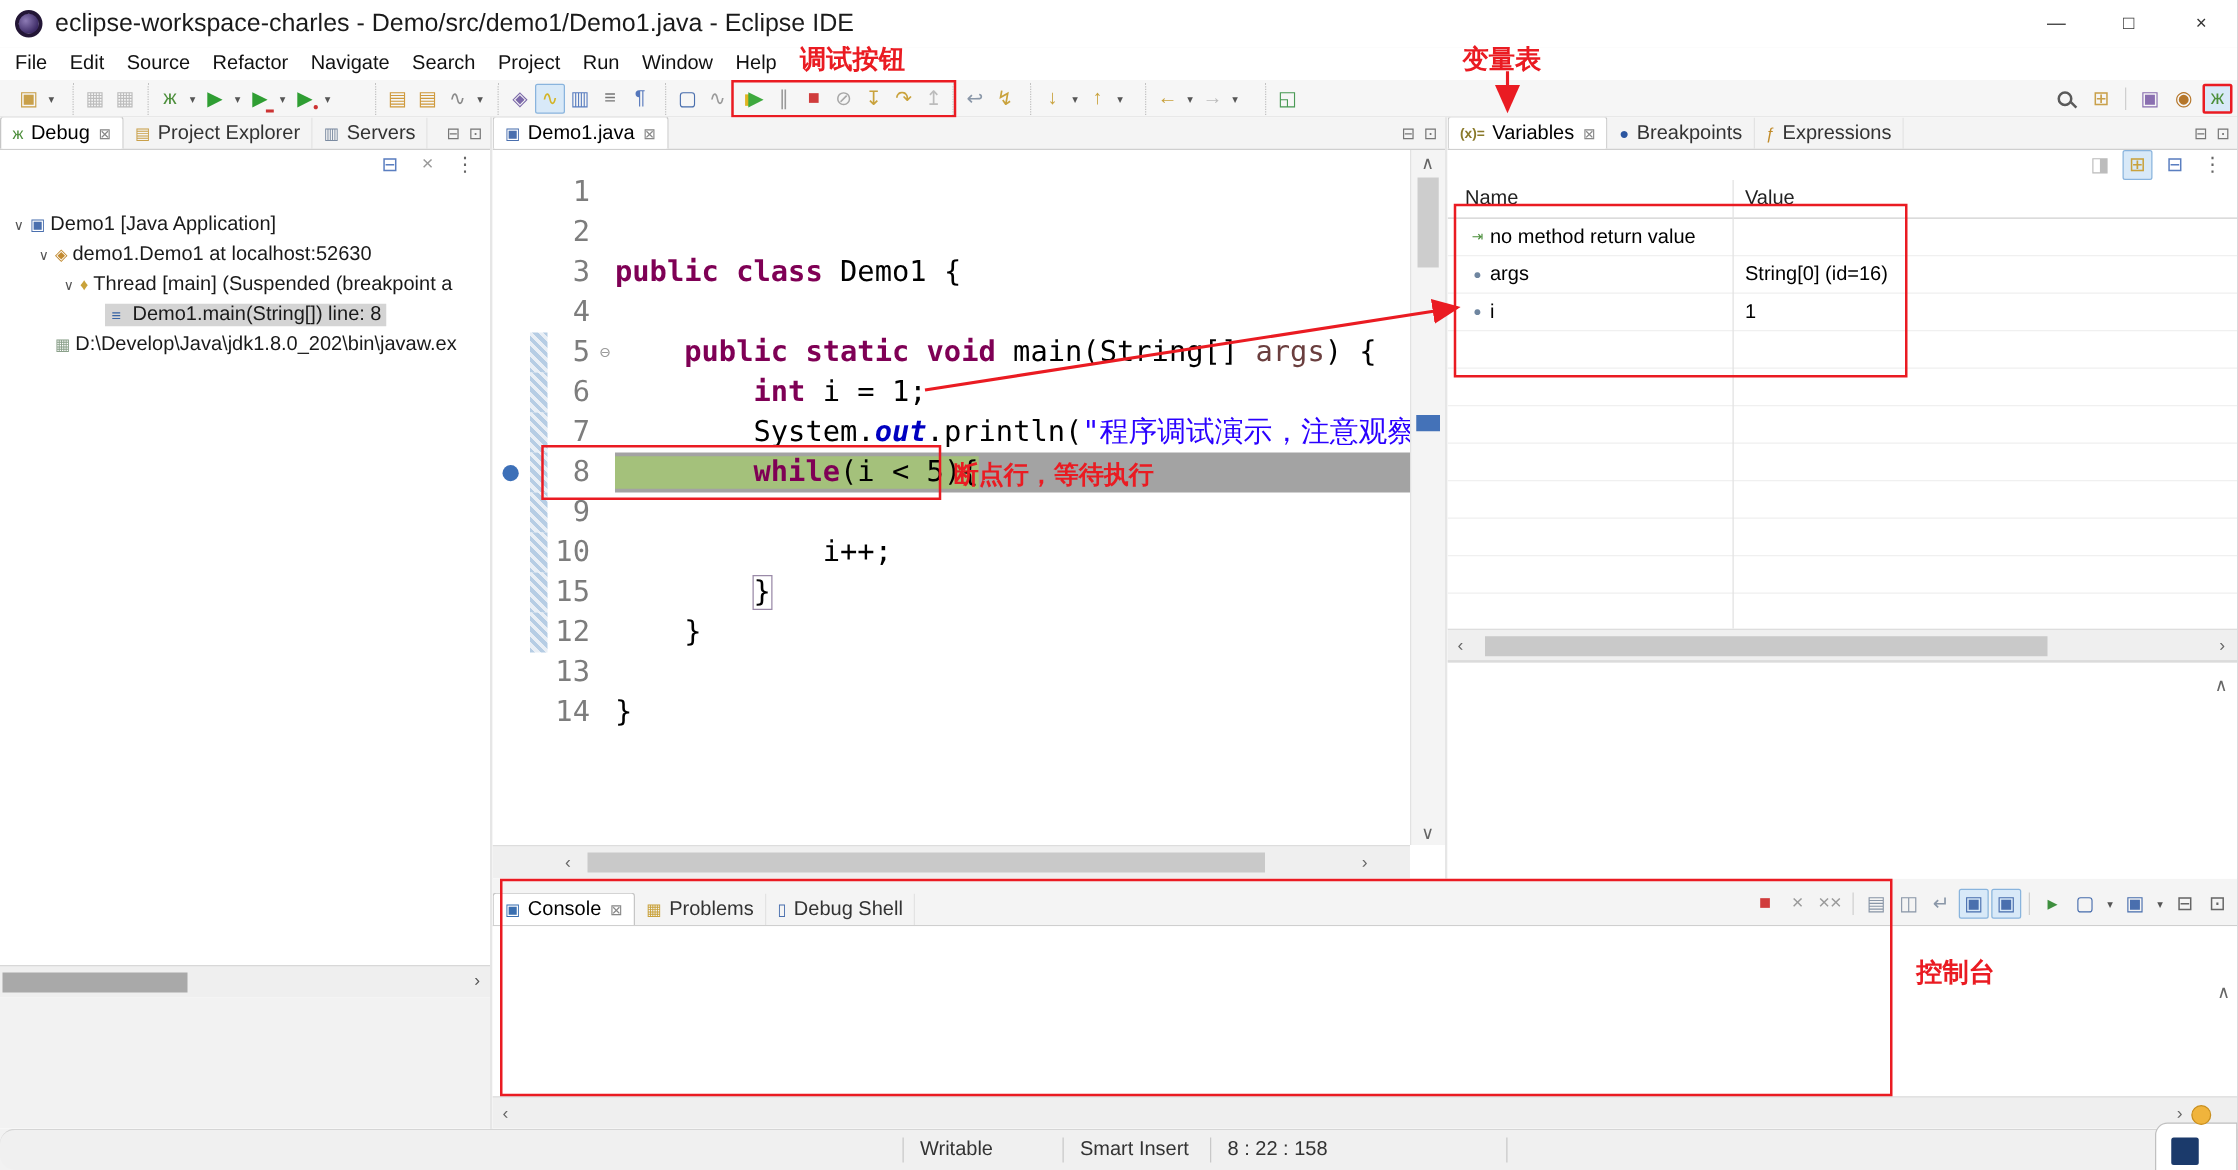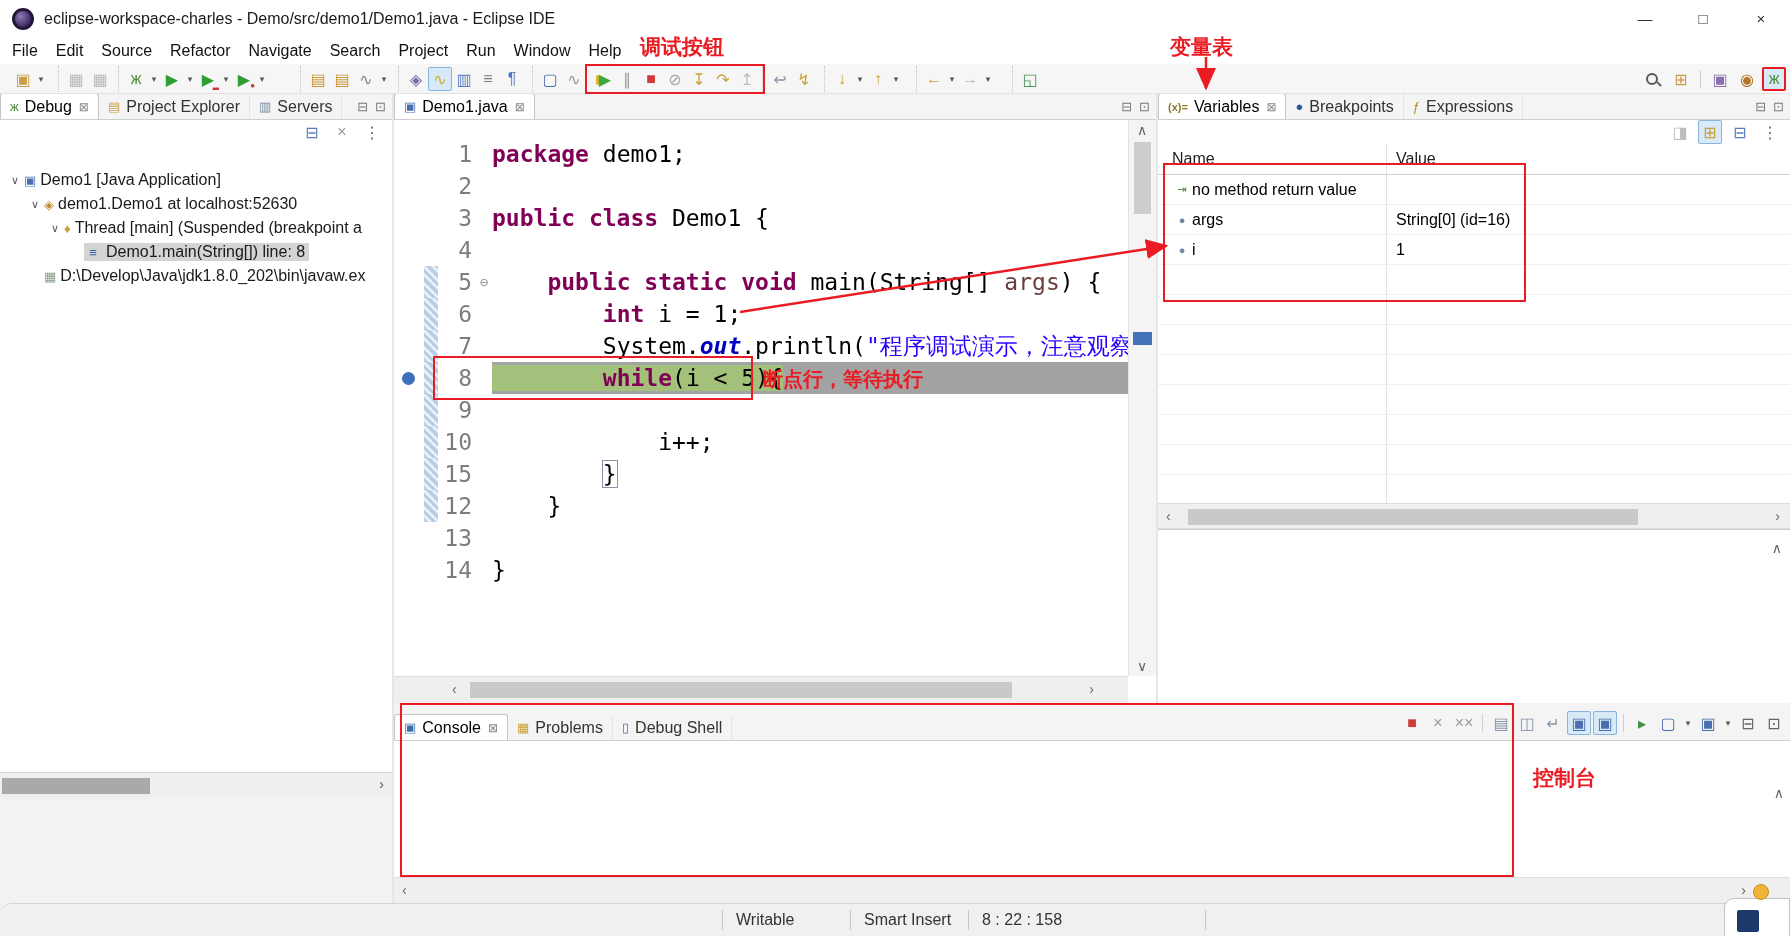--- a/index.html
+++ b/index.html
@@ -2,21 +2,21 @@
 <html><head>
 <meta charset="utf-8">
 <style>
   html,body{margin:0;padding:0;background:#ddd;}
   #app{position:relative;width:1790px;height:936px;background:#f2f2f2;overflow:hidden;
        font-family:"Liberation Sans",sans-serif;outline:1px solid #9aa0a6;}
   
   .titlebar{position:absolute;left:0;top:0;width:1790px;height:38px;background:#fff;display:flex;align-items:center;}
   .logo{width:22px;height:22px;margin:0 10px 0 12px;border-radius:50%;flex:none;
         background:radial-gradient(circle at 35% 35%,#8d7bb5,#3d2b66 70%);border:3px solid #231636;box-sizing:border-box;}
-  .wtitle{font-size:16px;color:#1a1a1a;}
+  .wtitle{font-size:20px;color:#1a1a1a;}
   .wctrls{position:absolute;right:0;top:0;height:38px;display:flex;}
   .wbtn{width:58px;text-align:center;line-height:38px;font-size:15px;color:#333;}
   
   .menubar{position:absolute;left:0;top:38px;width:1790px;height:26px;background:#fff;display:flex;gap:18px;align-items:center;padding-left:12px;box-sizing:border-box;}
   .menu-item{font-size:16px;color:#111;}
   
   .toolbar{position:absolute;left:0;top:64px;width:1790px;height:30px;background:#f6f6f6;border-bottom:1px solid #e3e3e3;box-sizing:border-box;}
   .tgroup{position:absolute;top:2px;height:26px;display:flex;align-items:center;border-left:1px dotted #c2c2c2;padding-left:5px;}
   .tgroup.first{border-left:none;}
   .tgroup.redbox{border:2px solid #ea1b22;top:0;height:30px;padding:0 4px;box-sizing:border-box;background:transparent;}
@@ -357,21 +357,21 @@
           <span class="tic" style="color: rgb(74, 111, 174);">▣</span>
           <span>Demo1.java</span>
           <span class="closex">⊠</span>
         </div>
         <div class="minmax">
         <span>⊟</span>
         <span>⊡</span>
       </div>
     </div>
     <div id="code">
-        <div class="cline"><span class="bpcol"></span><span class="stripcol"></span><span class="lnum">1</span><span class="foldcol"></span><span class="ctext"><span class="lw"><span class="kw">package</span><span class="pl"> demo1;</span></span></span></div>
+        <div class="cline"><span class="bpcol"></span><span class="stripcol"></span><span class="lnum">1</span><span class="foldcol"></span></div>
         <div class="cline"><span class="bpcol"></span><span class="stripcol"></span><span class="lnum">2</span><span class="foldcol"></span><span class="ctext"><span class="lw"></span></span></div>
         <div class="cline"><span class="bpcol"></span><span class="stripcol"></span><span class="lnum">3</span><span class="foldcol"></span><span class="ctext"><span class="lw"><span class="kw">public class</span><span class="pl"> Demo1 {</span></span></span></div>
         <div class="cline"><span class="bpcol"></span><span class="stripcol"></span><span class="lnum">4</span><span class="foldcol"></span><span class="ctext"><span class="lw"></span></span></div>
         <div class="cline"><span class="bpcol"></span><span class="stripcol on"></span><span class="lnum">5</span><span class="foldcol">⊖</span><span class="ctext"><span class="lw"><span class="pl">	</span><span class="kw">public static void</span><span class="pl"> main(String[] </span><span class="param">args</span><span class="pl">) {</span></span></span></div>
         <div class="cline"><span class="bpcol"></span><span class="stripcol on"></span><span class="lnum">6</span><span class="foldcol"></span><span class="ctext"><span class="lw"><span class="pl">		</span><span class="kw">int</span><span class="pl"> i = 1;</span></span></span></div>
         <div class="cline"><span class="bpcol"></span><span class="stripcol on"></span><span class="lnum">7</span><span class="foldcol"></span><span class="ctext"><span class="lw"><span class="pl">		System.</span><span class="field">out</span><span class="pl">.println(</span><span class="str">"程序调试演示，注意观察 i</span></span></span></div>
         <div class="cline cur"><span class="bpcol"><span class="bpdot"></span></span><span class="stripcol on"></span><span class="lnum">8</span><span class="foldcol"></span><span class="ctext"><span class="lw"><span class="pl">		</span><span class="kw">while</span><span class="pl">(i &lt; 5){</span></span></span></div>
         <div class="cline"><span class="bpcol"></span><span class="stripcol on"></span><span class="lnum">9</span><span class="foldcol"></span></div>
         <div class="cline"><span class="bpcol"></span><span class="stripcol on"></span><span class="lnum">10</span><span class="foldcol"></span><span class="ctext"><span class="lw"><span class="pl">			i++;</span></span></span></div>
         <div class="cline"><span class="bpcol"></span><span class="stripcol on"></span><span class="lnum">15</span><span class="foldcol"></span><span class="ctext"><span class="lw"><span class="pl">		</span><span class="bracket">}</span></span></span></div>

